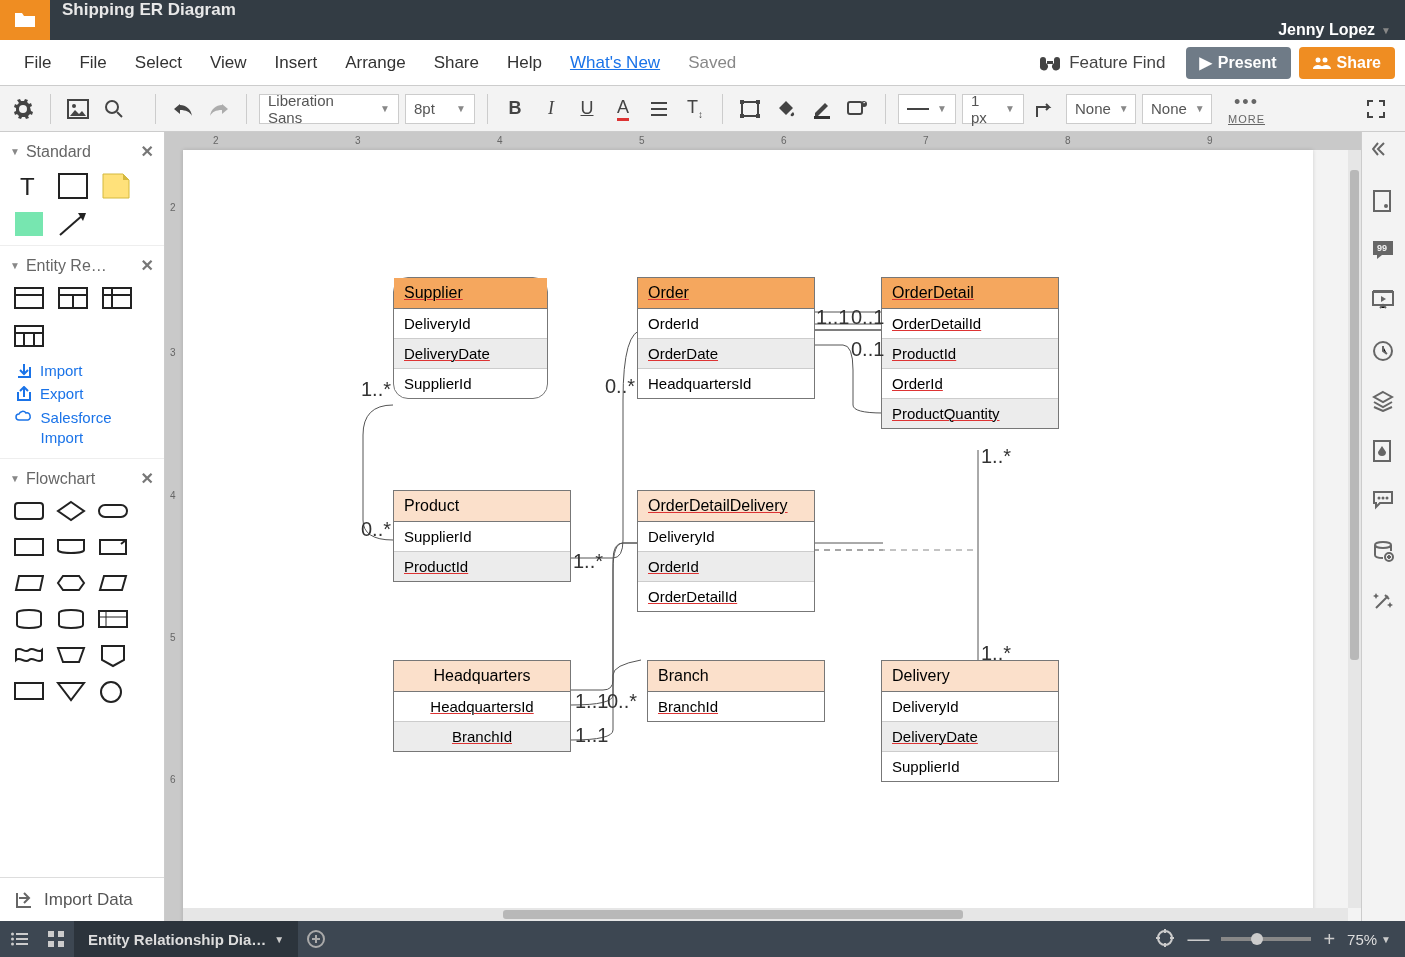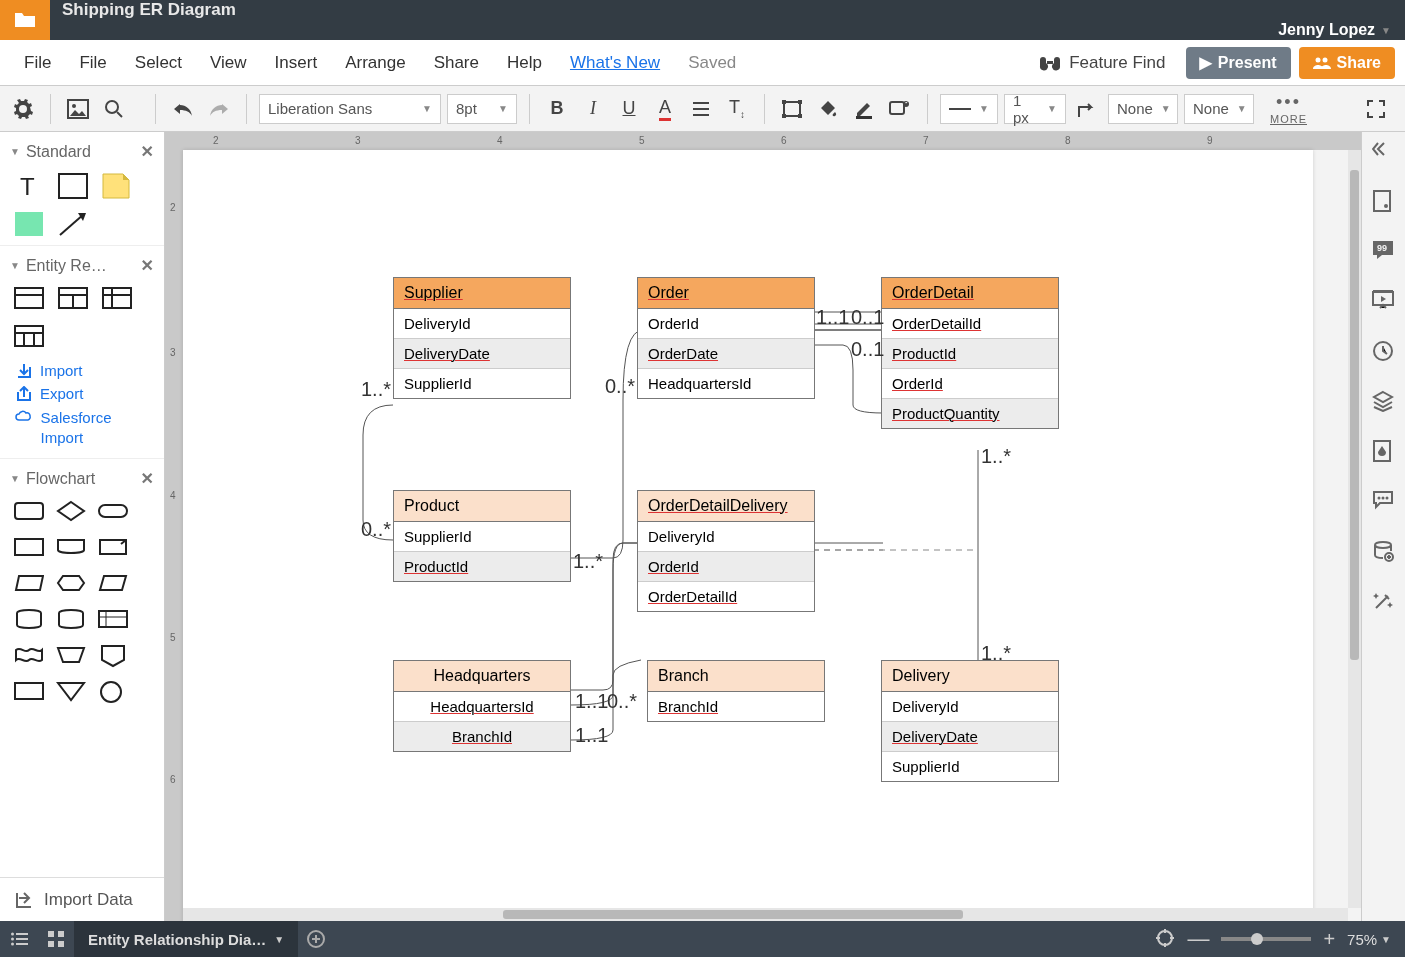--- a/index.html
+++ b/index.html
@@ -133,21 +133,21 @@
       <svg width="22" height="16" viewBox="0 0 22 16">
         <path fill="#444" d="M8 3L2 8l6 5V9c6 0 10 2 12 6-1-7-6-11-12-11z"></path>
       </svg>
     </div>
   <div class="tbtn" style="opacity:0.4;">
       <svg width="22" height="16" viewBox="0 0 22 16">
         <path fill="#444" d="M14 3l6 5-6 5V9c-6 0-10 2-12 6 1-7 6-11 12-11z"></path>
       </svg>
     </div>
   <div class="sep"></div>
-  <div class="dd" style="width:182px;">
+  <div class="dd" style="width:140px;">
       <span>Liberation Sans</span>
       <span class="arr" style="margin-left:auto;">▼</span>
     </div>
   <div class="dd" style="width:70px;">
       <span>8pt</span>
       <span class="arr" style="margin-left:auto;">▼</span>
     </div>
   <div class="sep"></div>
   <div class="tbtn">
       <b style="font-size:18px;color:#444;">B</b>
@@ -406,21 +406,21 @@
         <path d="M700 393 L440 393 Q430 393 430 410 L430 545 Q430 555 388 555" fill="none" stroke="#555" stroke-width="1"></path>
         <path d="M630 393 L440 393 Q430 393 430 420 L430 580 Q430 590 388 590" fill="none" stroke="#555" stroke-width="1"></path>
         <path d="M388 540 L420 540 Q430 540 430 530 L430 525 Q430 515 458 510" fill="none" stroke="#555" stroke-width="1"></path>
         <path d="M630 174 L700 174" fill="none" stroke="#555" stroke-width="1"></path>
         <path d="M795 300 L795 510" fill="none" stroke="#555" stroke-width="1"></path>
         <line x1="630" y1="400" x2="700" y2="400" stroke="#888" stroke-dasharray="6,5" stroke-width="1"></line>
         <line x1="630" y1="400" x2="790" y2="400" stroke="#888" stroke-dasharray="6,5" stroke-width="1"></line>
         <path d="M630 162 L700 162" fill="none" stroke="#555" stroke-width="1"></path>
       </svg>
 
-      <div class="entity" style="left:210px;top:127px;width:178px;">
+      <div class="entity" style="left:210px;top:127px;width:155px;border-radius:15px;">
         <div class="ehdr hdr-orange"><span class="u">Supplier</span></div>
         <div class="erow"><span>DeliveryId</span></div>
         <div class="erow alt"><span class="u">DeliveryDate</span></div>
         <div class="erow"><span>SupplierId</span></div>
       </div>
 
       <div class="entity" style="left:210px;top:340px;width:178px;">
         <div class="ehdr hdr-peach"><span>Product</span></div>
         <div class="erow"><span>SupplierId</span></div>
         <div class="erow alt"><span class="u">ProductId</span></div>

